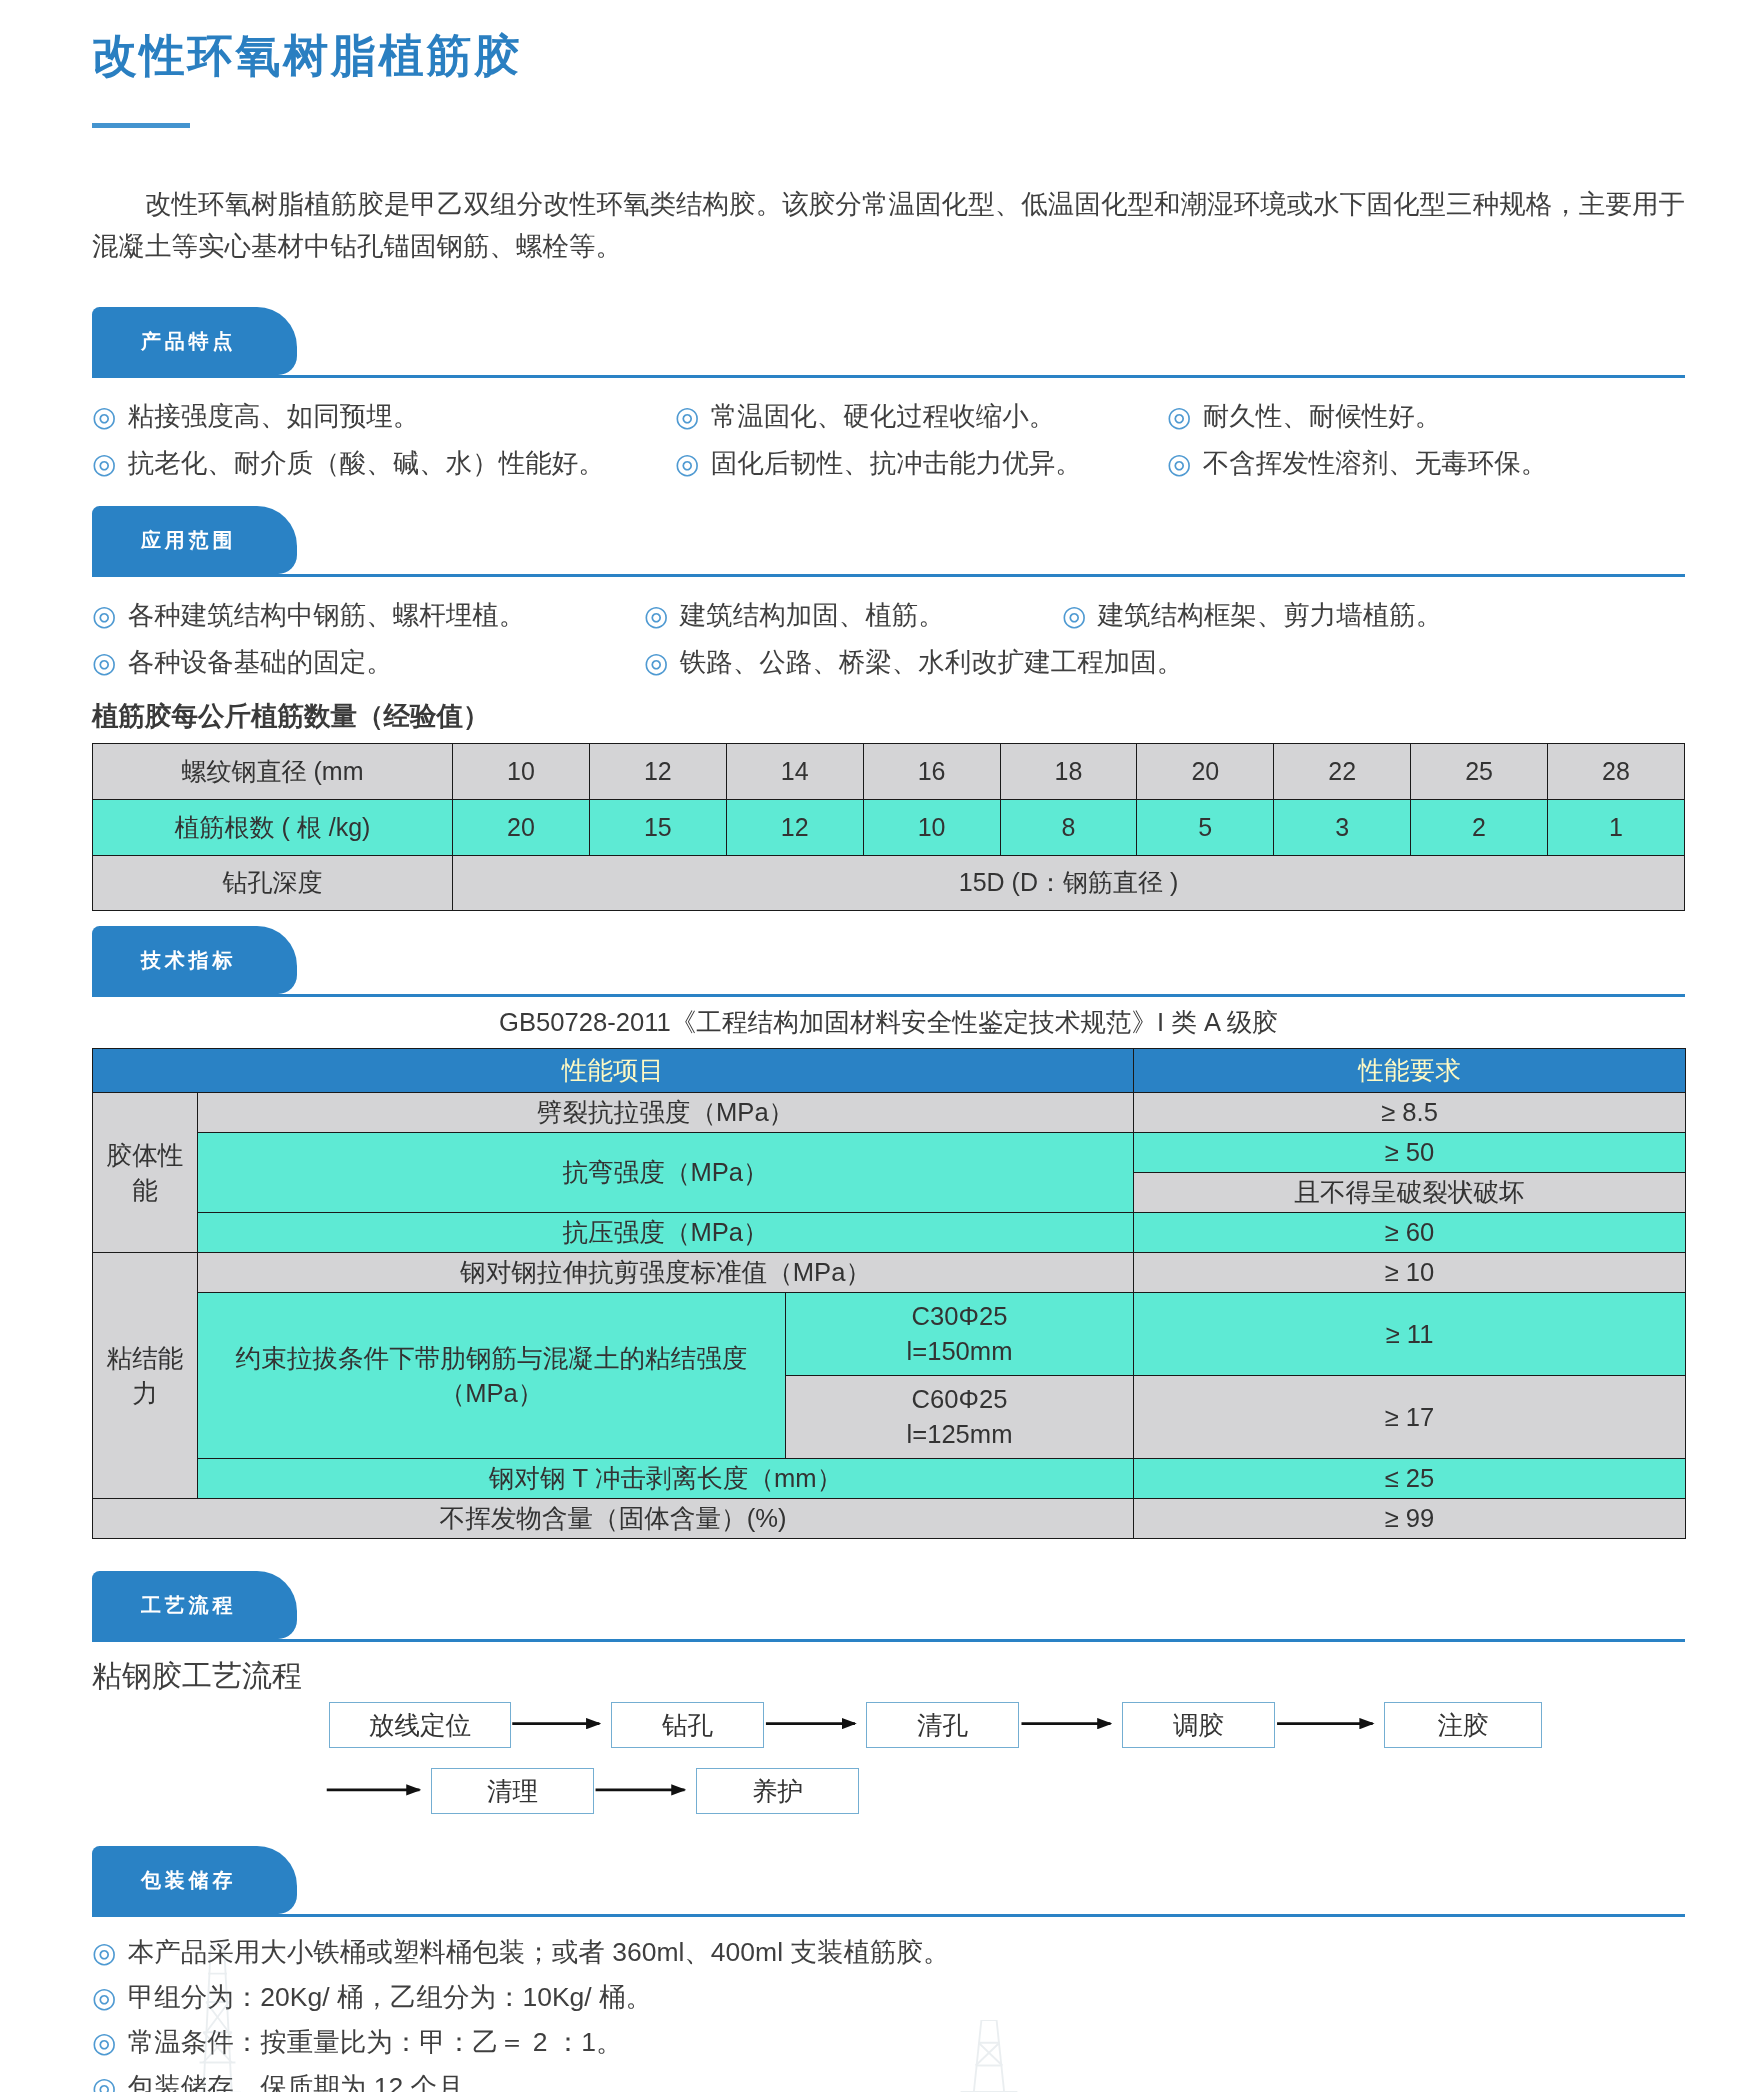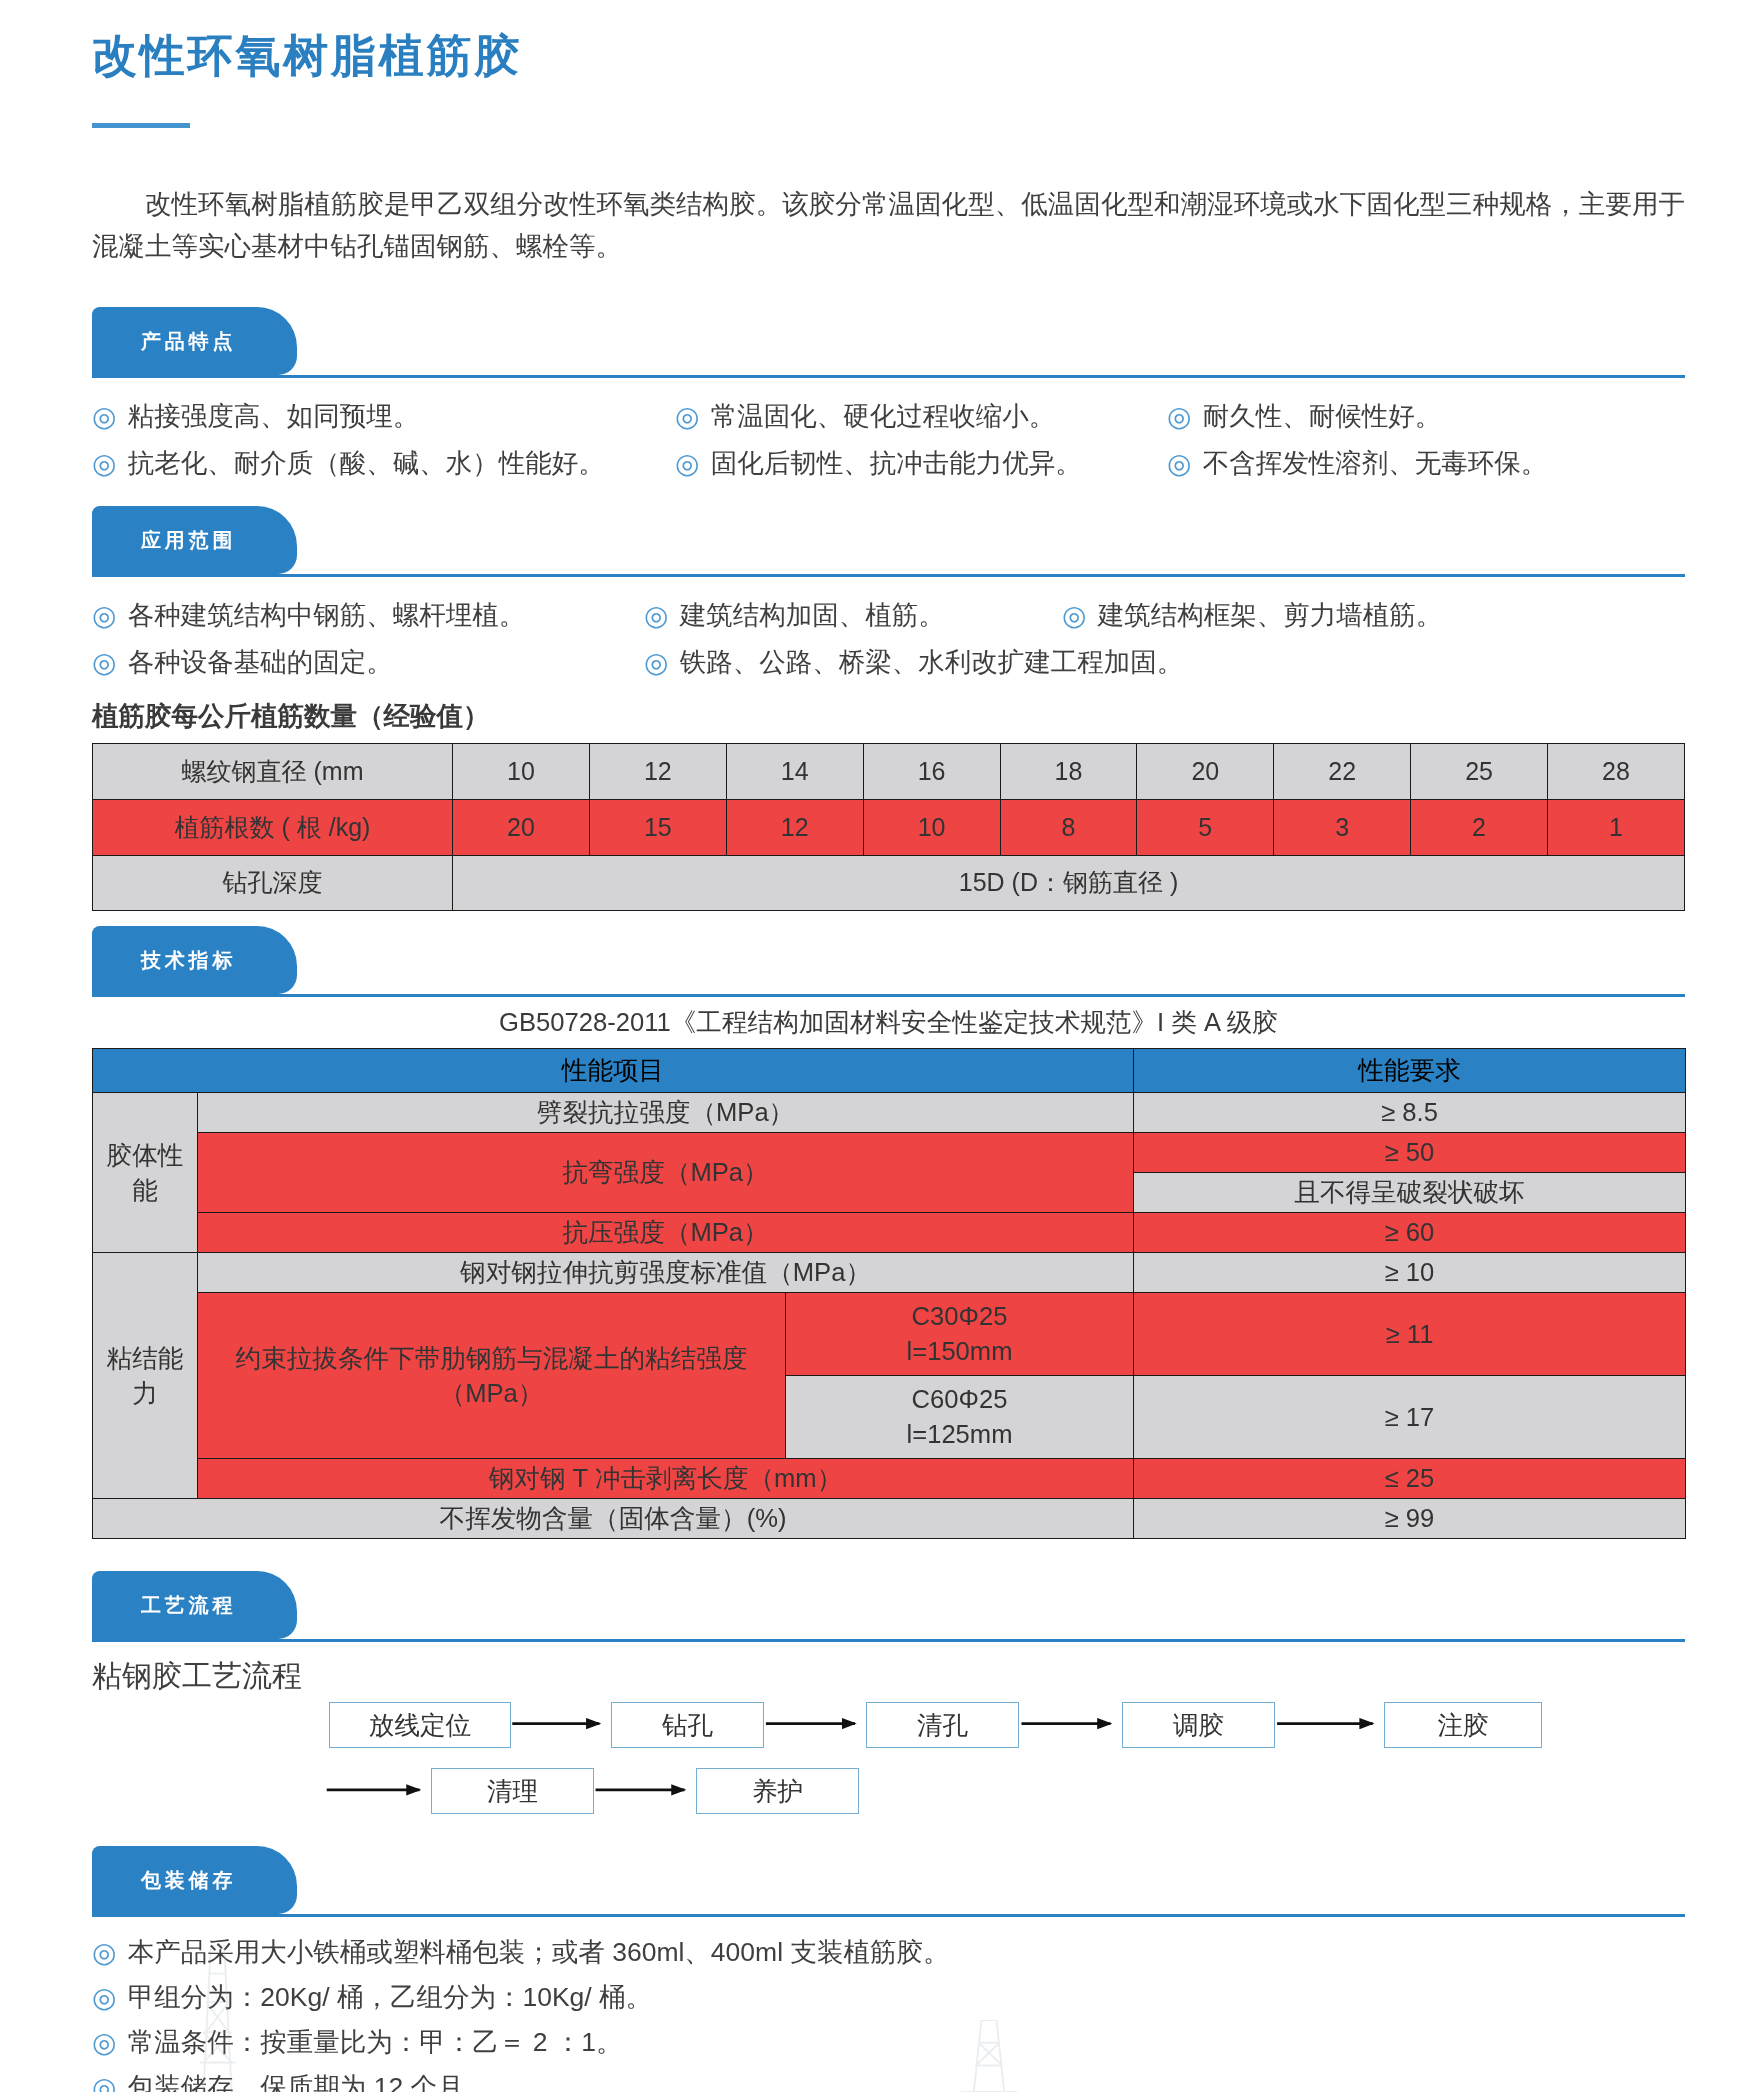--- a/index.html
+++ b/index.html
@@ -39,26 +39,26 @@
   .pack-list .bullet{line-height:44px;}
 
   
   .tbl-title{margin-top:11.4px;font-size:26.5px;font-weight:bold;color:#3a3a3a;}
   table{border-collapse:collapse;width:1593px;table-layout:fixed;}
   td,th{border:1.9px solid #1a1a1a;text-align:center;vertical-align:middle;
         font-size:25px;font-weight:normal;color:#333;padding:1.9px 9.5px;overflow:hidden;}
   .anchor-table{margin-top:9.5px;}
   .anchor-table td{height:51px;}
   .gray{background:#d4d4d6;}
-  .white{background:#ef4444;}
+  .white{background:#5eead4;}
 
   .spec-caption{margin-top:7.6px;font-size:25.6px;text-align:center;color:#3a3a3a;}
   .spec-table{margin-top:7.6px;}
   .spec-table td,.spec-table th{font-size:25.6px;}
-  .spec-table .hrow th{background:#2a82c5;color:#000000;height:40px;font-weight:normal;}
+  .spec-table .hrow th{background:#2a82c5;color:#fef9c3;height:40px;font-weight:normal;}
   .r-reg{height:40px;}
   .r-tall{height:83px;}
   .cond{display:flex;flex-direction:column;justify-content:center;gap:5.7px;}
   .cond .c-top{display:flex;justify-content:center;}
 
   
   .proc-label{margin-top:13.2px;font-size:30px;color:#3f3f3f;}
   .flow{position:relative;height:144px;margin-top:1.9px;}
   .flow-box{
     position:absolute;height:44px;line-height:44px;background:#fff;border:1.9px solid #74aed2;

